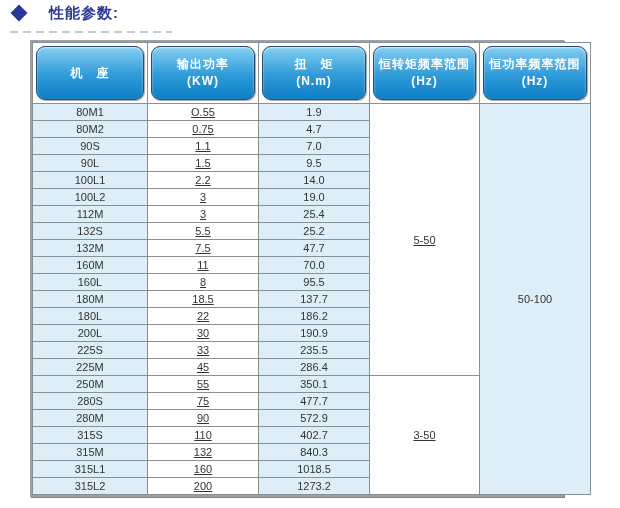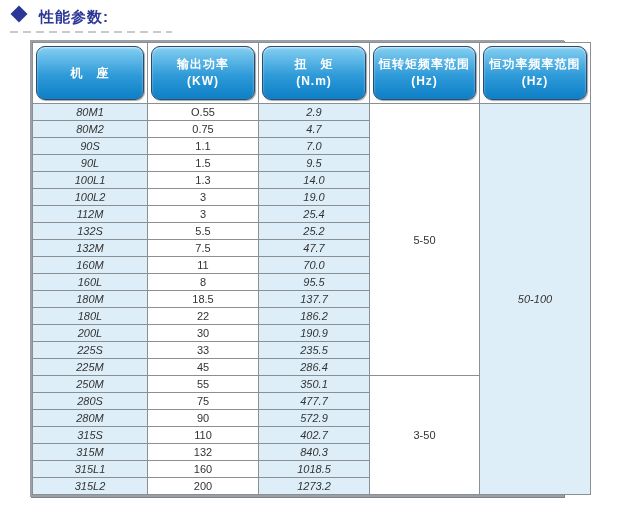--- a/index.html
+++ b/index.html
@@ -14,22 +14,22 @@
     --cell-white:#ffffff;
     --grid-line:#8a8f94;
     --outer-border:#9aa0a5;
     --body-text:#333333;
   }
   *{box-sizing:border-box;margin:0;padding:0;}
   html,body{width:620px;height:508px;background:#ffffff;overflow:hidden;}
   body{font-family:"Liberation Sans","DejaVu Sans",sans-serif;}
 
   .title-row{
-    display:flex;gap:14px;
-    padding:8px 0 0 13px;height:26px;
+    display:flex;align-items:center;gap:24px;
+    padding:0 0 0 13px;height:26px;
   }
   .diamond{
     width:12px;height:12px;background:var(--title-color);
     transform:rotate(45deg);flex:0 0 auto;
   }
   .page-title{
     font-size:15px;font-weight:bold;color:var(--title-color);
     letter-spacing:1px;
   }
   .dashes{
@@ -61,22 +61,22 @@
     color:var(--header-text);font-size:12px;font-weight:bold;
     display:flex;flex-direction:column;align-items:center;justify-content:center;
     line-height:1.4;letter-spacing:1px;
   }
   tbody td{
     border:1px solid var(--grid-line);
     height:16px;line-height:16px;padding:0;
     text-align:center;vertical-align:middle;
     font-size:11px;color:var(--body-text);
   }
-  td.c1,td.c3,td.c5{background:var(--cell-blue);font-style:italic;}
-  td.c2,td.c4{background:var(--cell-white);}
+  td.c1,td.c3,td.c5{background:var(--cell-blue);}
+  td.c2,td.c4{background:var(--cell-white);text-decoration:underline;}
 </style>
 </head>
 <body>
 
 <div class="title-row">
   <span class="diamond"></span>
   <span class="page-title">性能参数:</span>
 </div>
 <div class="dashes"></div>
 
@@ -120,42 +120,42 @@
             <span>恒功率频率范围</span>
             <span>(Hz)</span>
           </div>
         </th>
       </tr>
     </thead>
     <tbody>
         <tr>
           <td class="c1">80M1</td>
           <td class="c2">O.55</td>
-          <td class="c3">2.9</td>
+          <td class="c3">1.9</td>
           <td class="c4" rowspan="16">5-50</td>
           <td class="c5" rowspan="23">50-100</td>
         </tr>
         <tr>
           <td class="c1">80M2</td>
           <td class="c2">0.75</td>
           <td class="c3">4.7</td>
         </tr>
         <tr>
           <td class="c1">90S</td>
           <td class="c2">1.1</td>
           <td class="c3">7.0</td>
         </tr>
         <tr>
           <td class="c1">90L</td>
           <td class="c2">1.5</td>
           <td class="c3">9.5</td>
         </tr>
         <tr>
           <td class="c1">100L1</td>
-          <td class="c2">1.3</td>
+          <td class="c2">2.2</td>
           <td class="c3">14.0</td>
         </tr>
         <tr>
           <td class="c1">100L2</td>
           <td class="c2">3</td>
           <td class="c3">19.0</td>
         </tr>
         <tr>
           <td class="c1">112M</td>
           <td class="c2">3</td>

